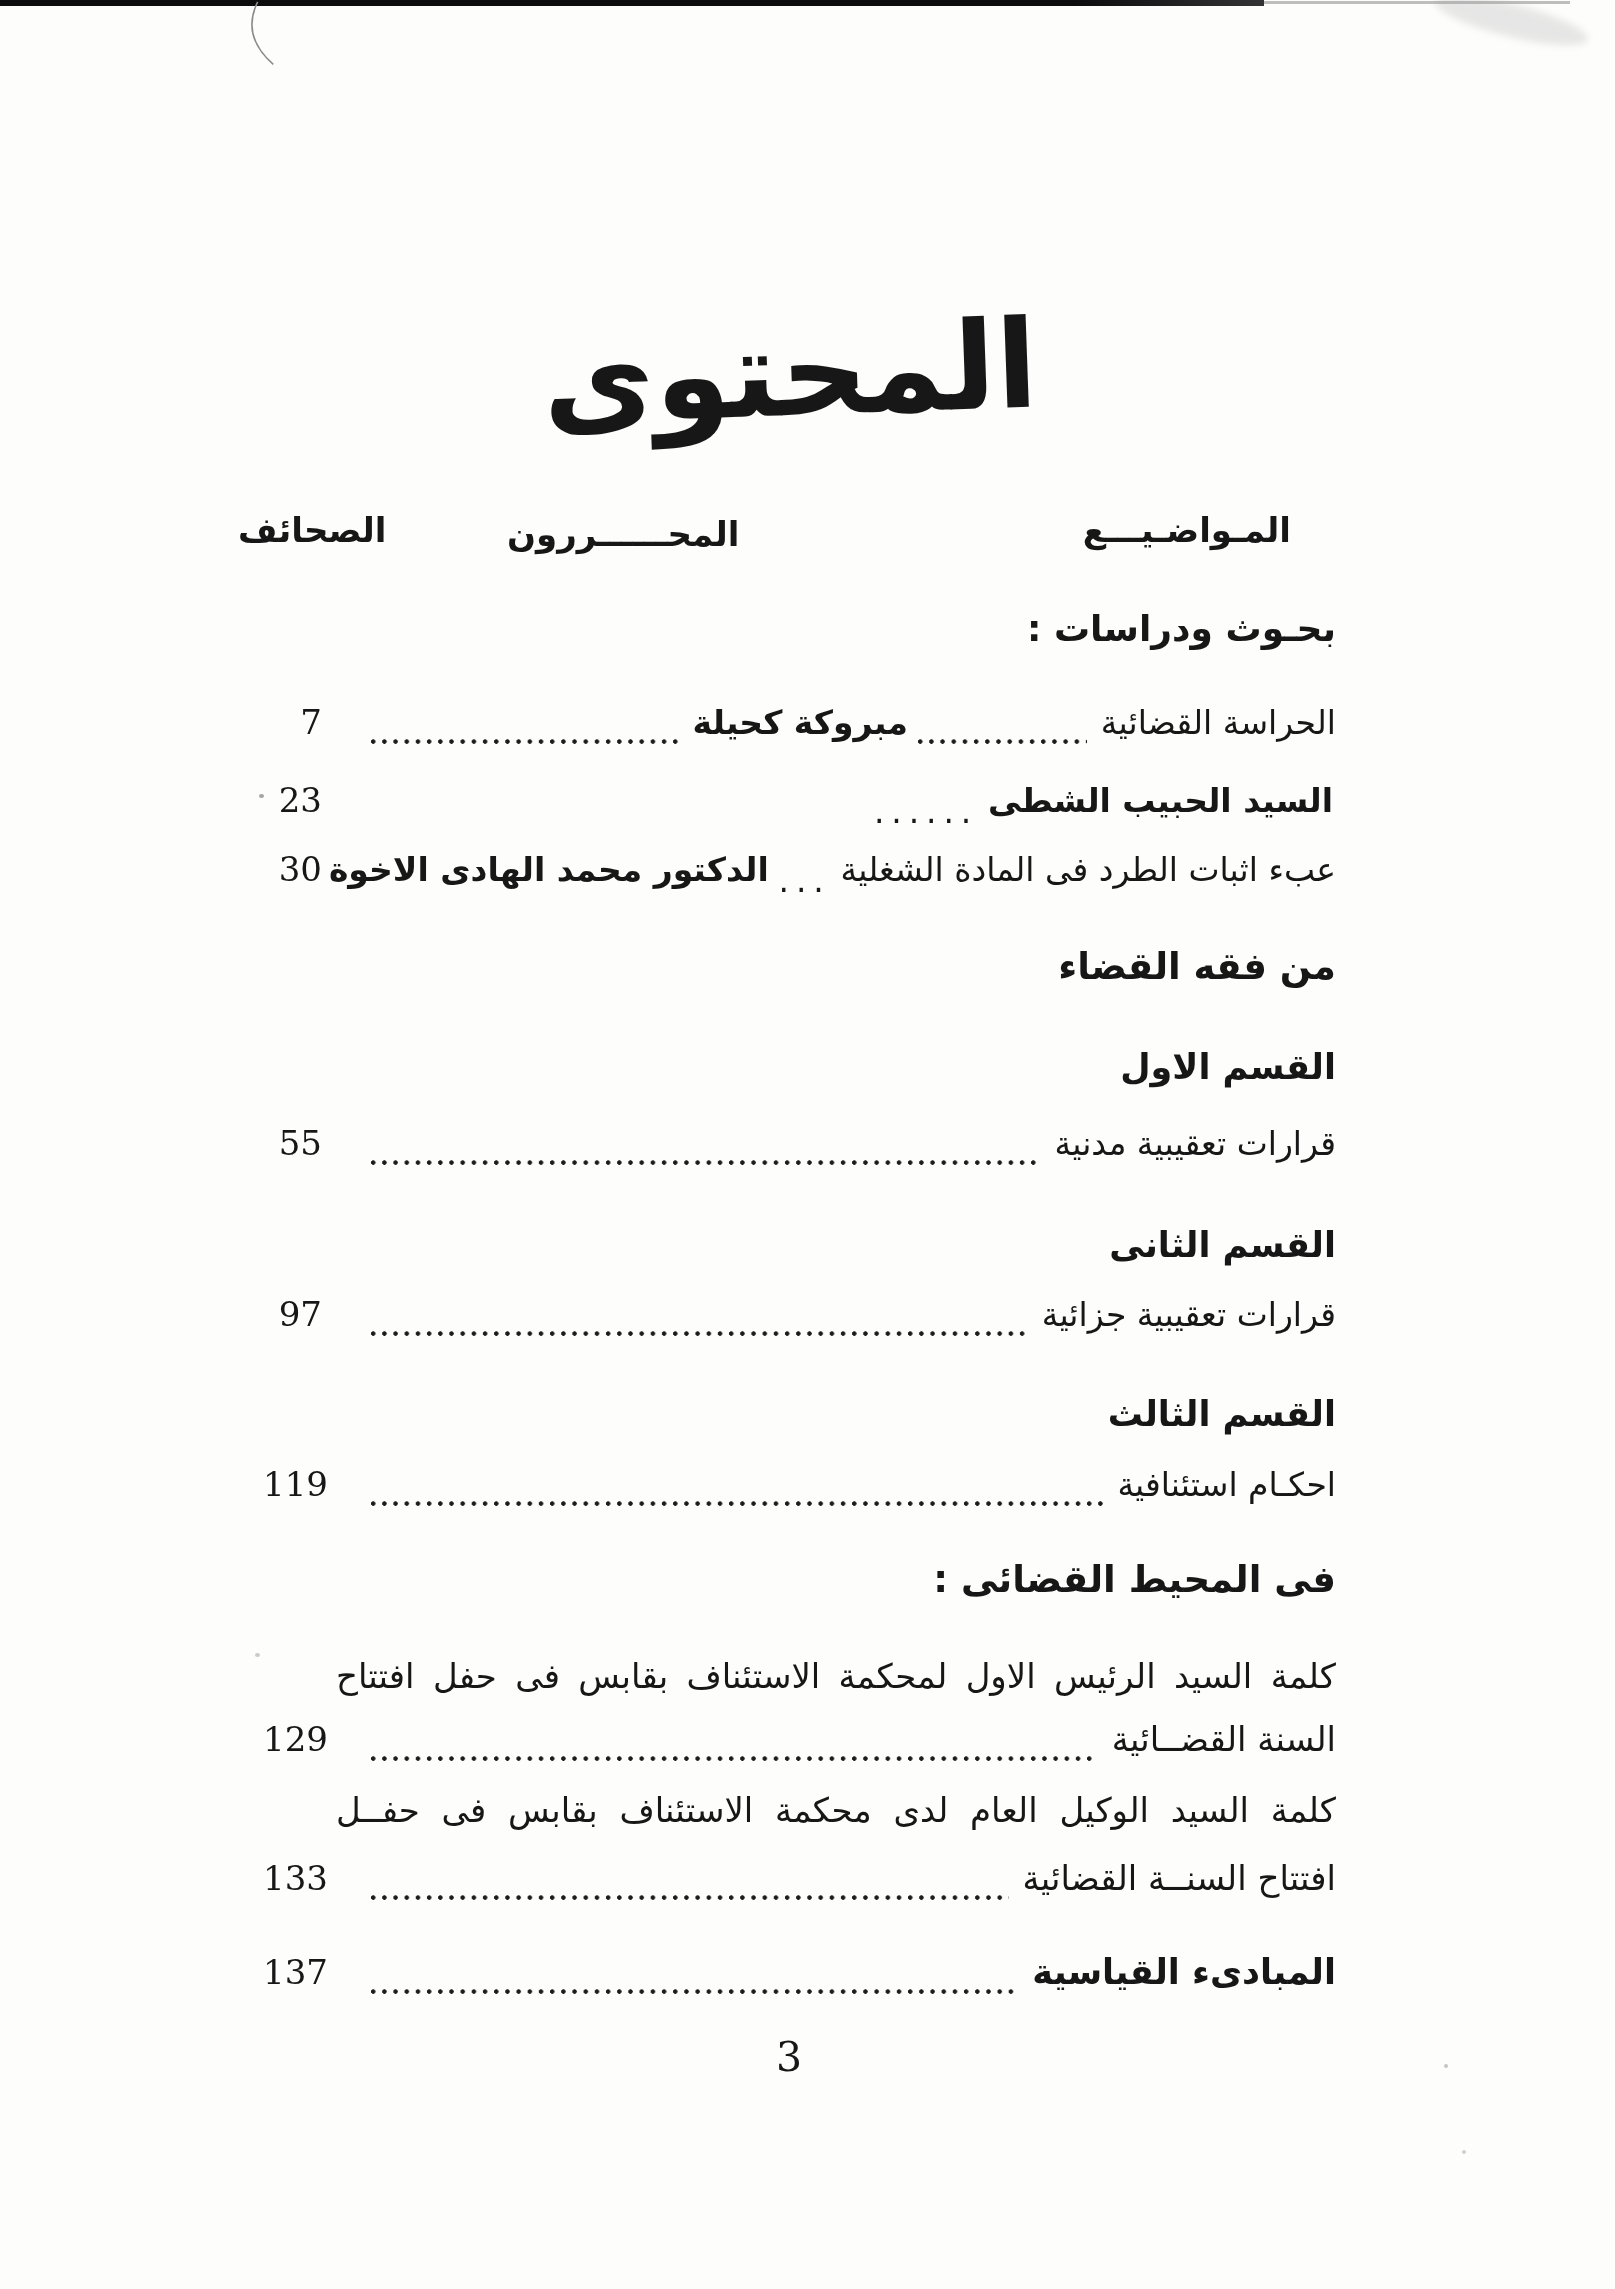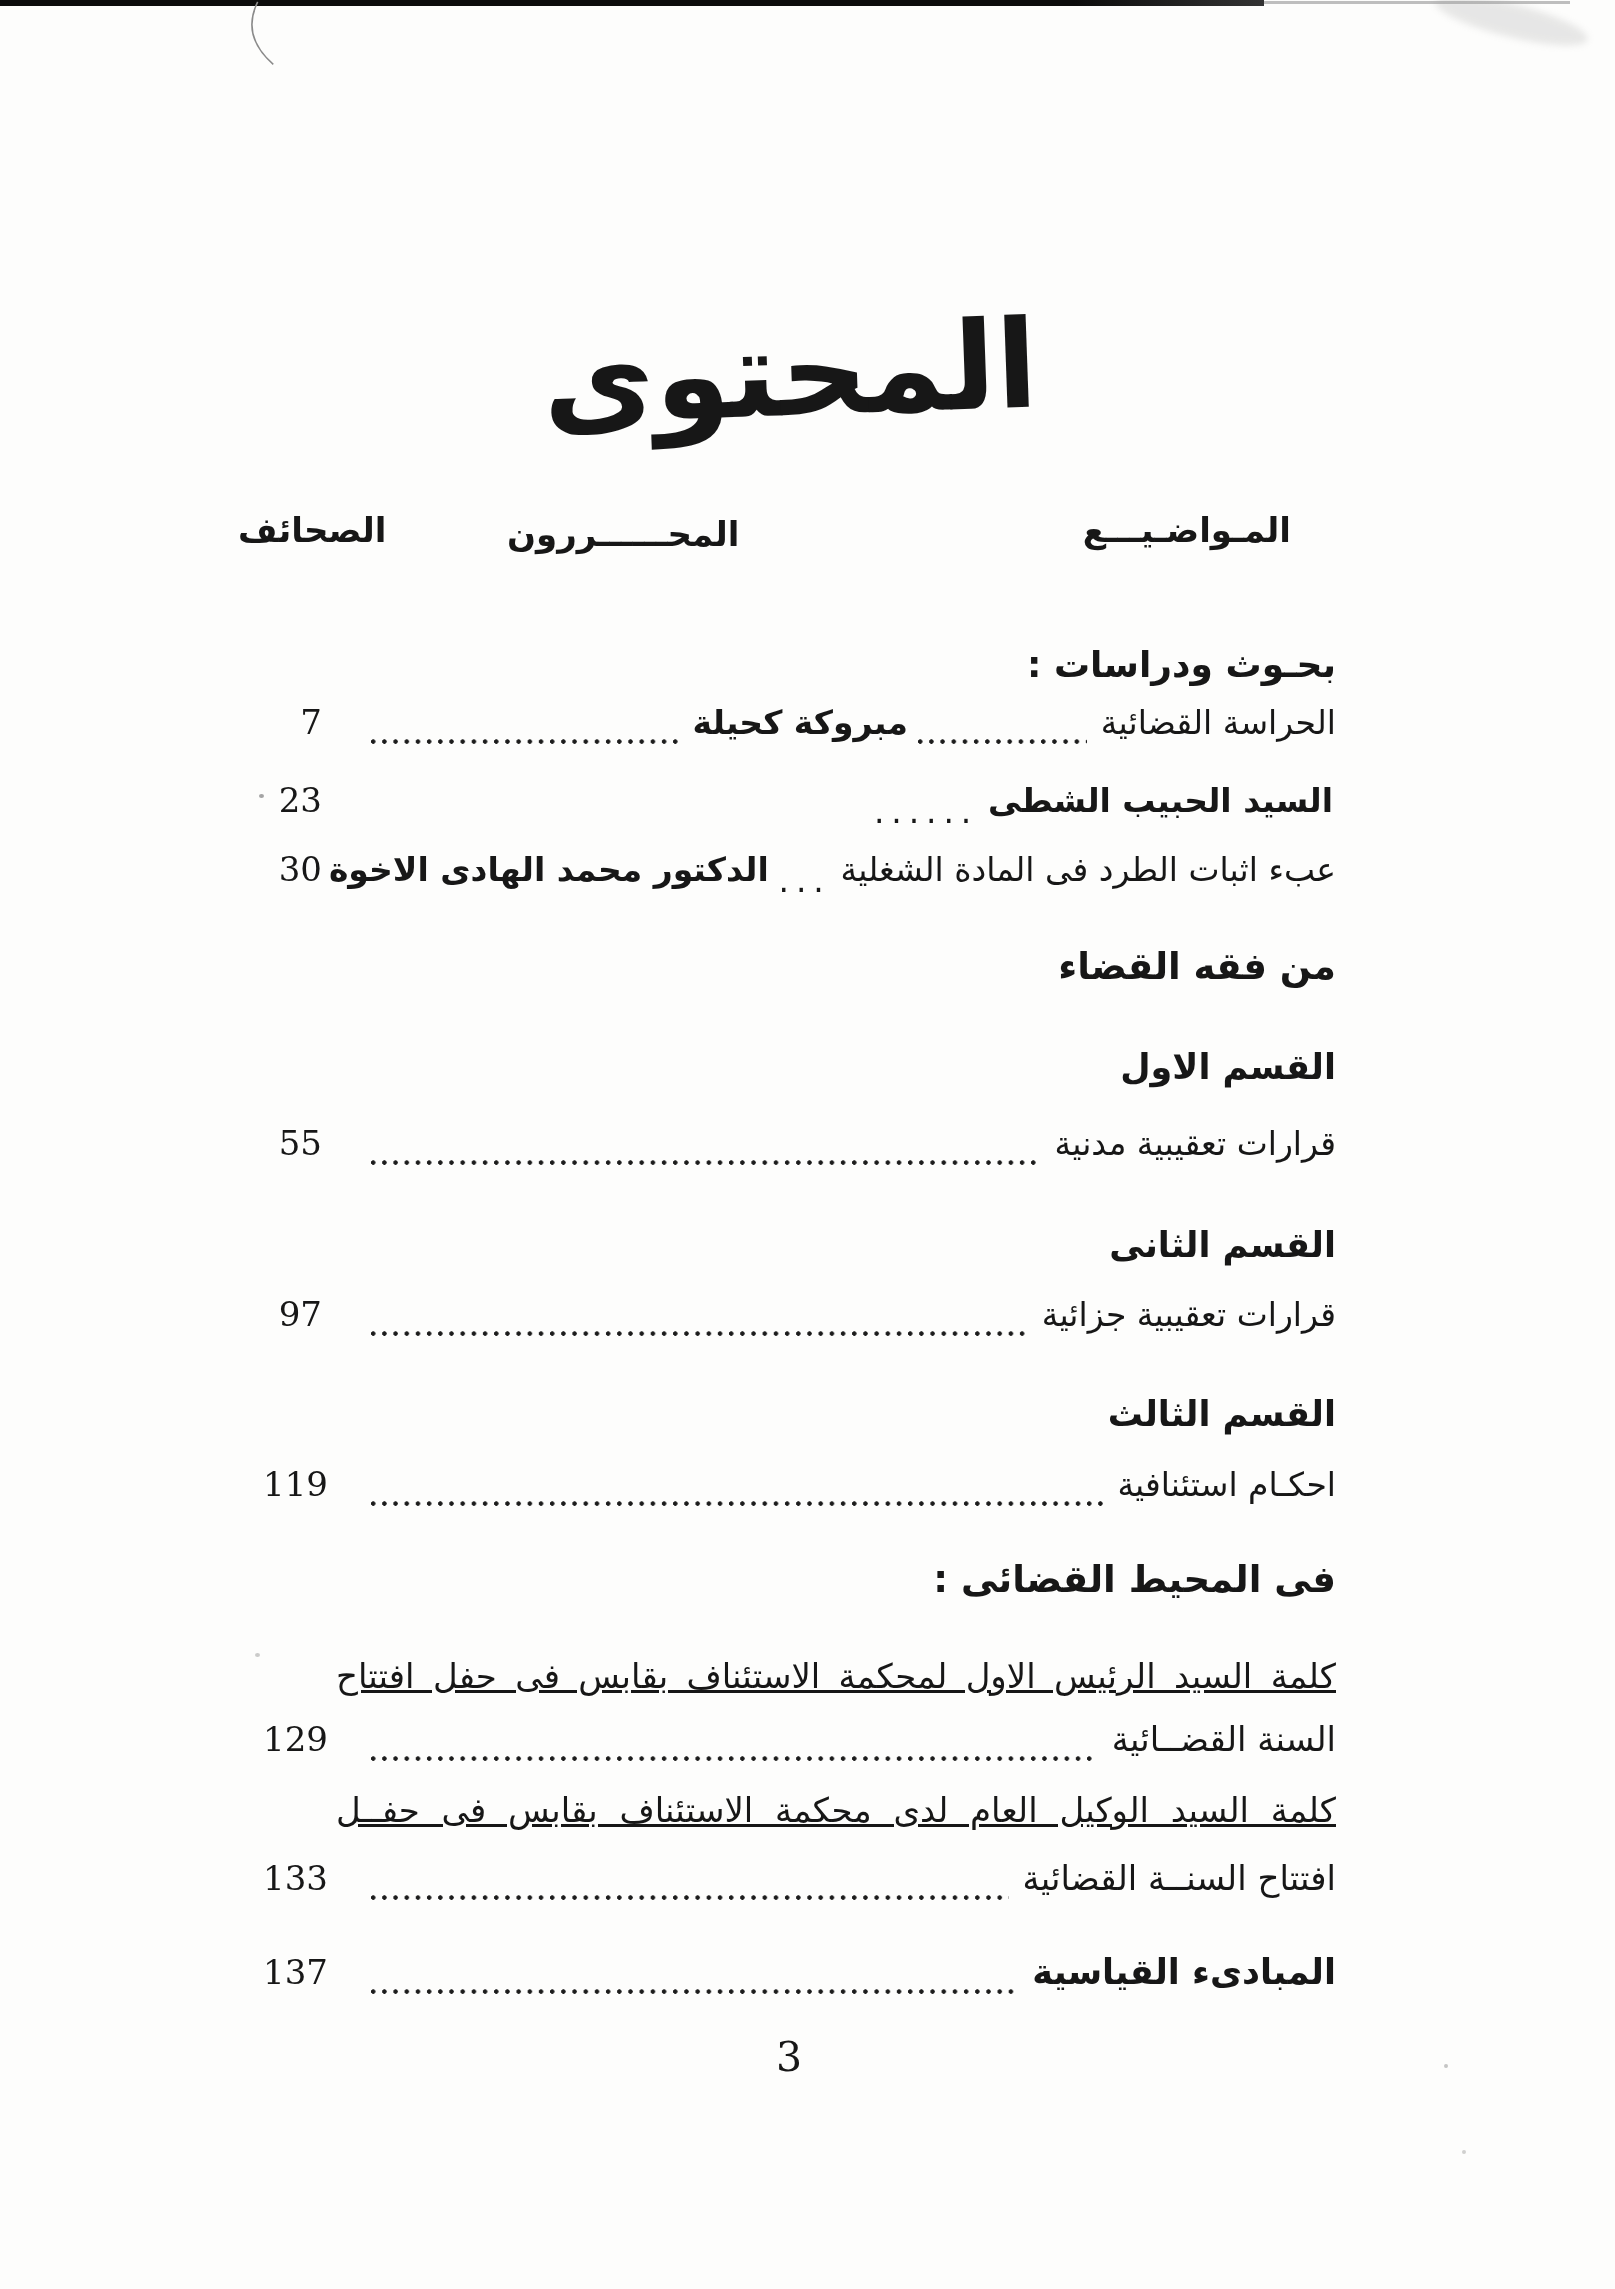--- a/index.html
+++ b/index.html
@@ -121,21 +121,20 @@
   
   .twoline-first {
     position: absolute;
     right: 279px;
     width: 1000px;
     font-size: 34px;
     direction: rtl;
     white-space: nowrap;
     text-align: justify;
     text-align-last: justify;
-    text-decoration: underline;
   }
 
   
   .footer-pagenum {
     position: absolute;
     left: 745px; top: 2033px;
     width: 88px;
     text-align: center;
     font-family: "DejaVu Serif", serif;
     font-size: 41px;
@@ -156,21 +155,21 @@
   <div class="speck" id="speck-2"></div>
   <div class="speck" id="speck-3"></div>
   <div class="speck" id="speck-4"></div>
 
   <div class="doc-title">المحتوى</div>
 
   <div class="col-header" id="hdr-topics">المـواضـيـــع</div>
   <div class="col-header" id="hdr-editors">المحــــــررون</div>
   <div class="col-header" id="hdr-pages">الصحائف</div>
 
-  <div class="sec-heading" style="top:644px; font-size:36px;text-align:right;">بحـوث ودراسات :</div>
+  <div class="sec-heading" style="top:608px; font-size:36px;text-align:right;">بحـوث ودراسات :</div>
 
   <div class="toc-row" style="top:702px">
     <span class="topic">الحراسة القضائية</span>
     <span class="leader short"></span>
     <span class="author">مبروكة كحيلة</span>
     <span class="leader"></span>
     <span class="pagenum">7</span>
   </div>
 
   <div class="toc-row" style="top:780px">

